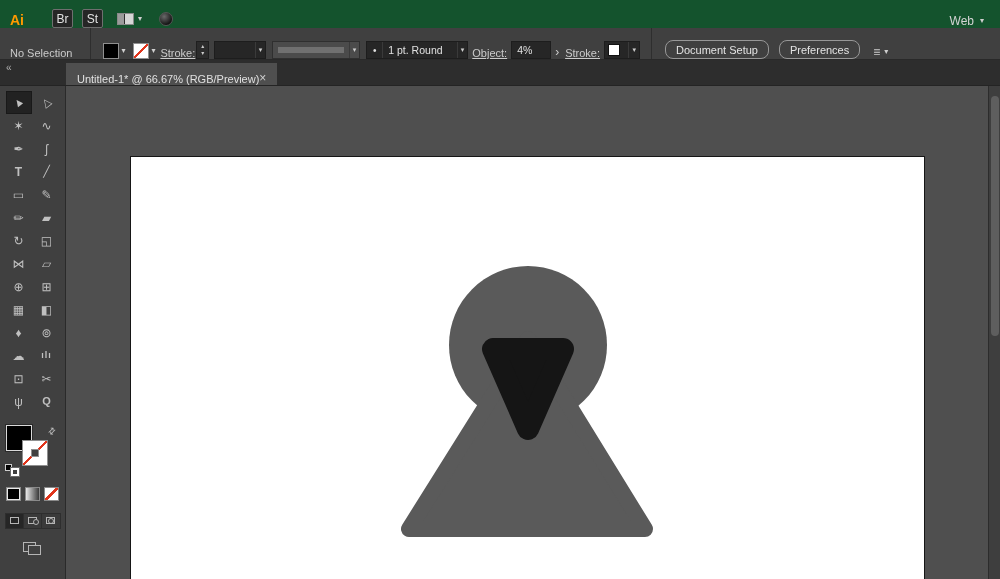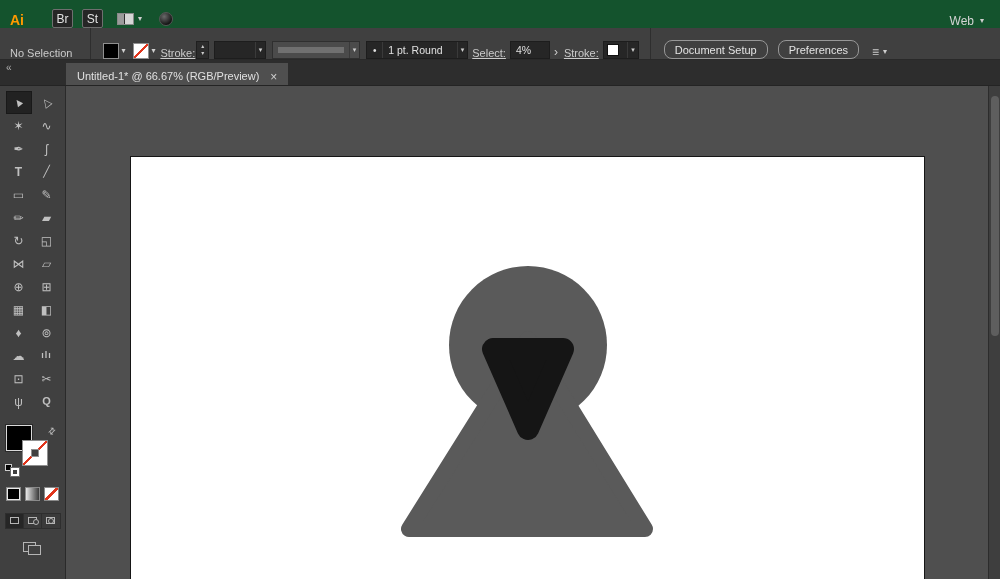--- a/index.html
+++ b/index.html
@@ -43,21 +43,21 @@
   .flyout{font-size:12px;color:#ccc;margin:0 5px 0 1px}
   .combo-style{width:36px}
   .style-sw{width:12px;height:12px;background:#fff;border:1px solid #111;margin-left:3px;display:inline-block}
   .btn{background:#404040;border:1px solid #979797;border-radius:8px;color:#e3e3e3;font-size:11px;font-family:inherit;height:19px;padding:0 10px;margin:0 5px;white-space:nowrap}
   .panel-menu{display:flex;align-items:center;gap:4px;margin-left:8px;color:#ccc;font-size:12px}
 
   
   .tabbar{height:26px;flex:0 0 26px;background:#2d2d2d;display:flex;border-bottom:1px solid #242424}
   .panel-header{width:66px;flex:0 0 66px;display:flex;align-items:flex-start;padding:2px 0 0 6px}
   .collapse{color:#b0b0b0;font-size:10px;letter-spacing:-1px}
-  .tab{align-self:flex-end;height:22px;background:#4f4f4f;display:flex;align-items:flex-start;padding:7px 11px;color:#e0e0e0;font-size:11px;gap:11px}
+  .tab{align-self:flex-end;height:22px;background:#4f4f4f;display:flex;align-items:flex-end;padding:0 11px;color:#e0e0e0;font-size:11px;}
   .tab-close{font-size:12px;color:#cfcfcf}
 
   
   .main{flex:1;display:flex;min-height:0}
   .toolbar{width:66px;flex:0 0 66px;background:#404040;border-right:1px solid #2a2a2a;display:flex;flex-direction:column;align-items:center;padding-top:5px}
   .tool-grid{display:grid;grid-template-columns:26px 26px;column-gap:2px}
   .tool{height:23px;display:flex;align-items:center;justify-content:center;color:#c0c0c0;font-size:12px;cursor:default}
   .tool.selected{background:#222;box-shadow:inset 0 0 0 1px #191919}
   .tool .glyph{display:inline-block;line-height:1}
   [data-name="tool-selection"] .glyph,[data-name="tool-direct-selection"] .glyph{transform:rotate(-38deg);font-size:11px}
@@ -146,21 +146,21 @@
     <div class="combo combo-profile" data-name="width-profile-select">
       <span class="profile-bar" data-name="width-profile-preview"></span>
       <span class="combo-caret" data-name="caret-down-icon">▾</span>
     </div>
     <div class="combo combo-brush" data-name="brush-definition-select">
       <span class="brush-dot" data-name="brush-preview-icon">•</span>
       <span class="brush-label" data-name="brush-value">1 pt. Round</span>
       <span class="combo-caret" data-name="caret-down-icon">▾</span>
     </div>
 
-    <span class="link" data-name="opacity-panel-link">Select:</span>
+    <span class="link" data-name="opacity-panel-link">Object:</span>
     <div class="combo combo-opacity" data-name="opacity-input">
       <span data-name="opacity-value">4%</span>
     </div>
     <span class="flyout" data-name="opacity-flyout-arrow">›</span>
 
     <span class="link" data-name="style-panel-link">Stroke:</span>
     <div class="combo combo-style" data-name="graphic-style-select">
       <span class="style-sw" data-name="style-swatch"></span>
       <span class="combo-caret" data-name="caret-down-icon">▾</span>
     </div>

